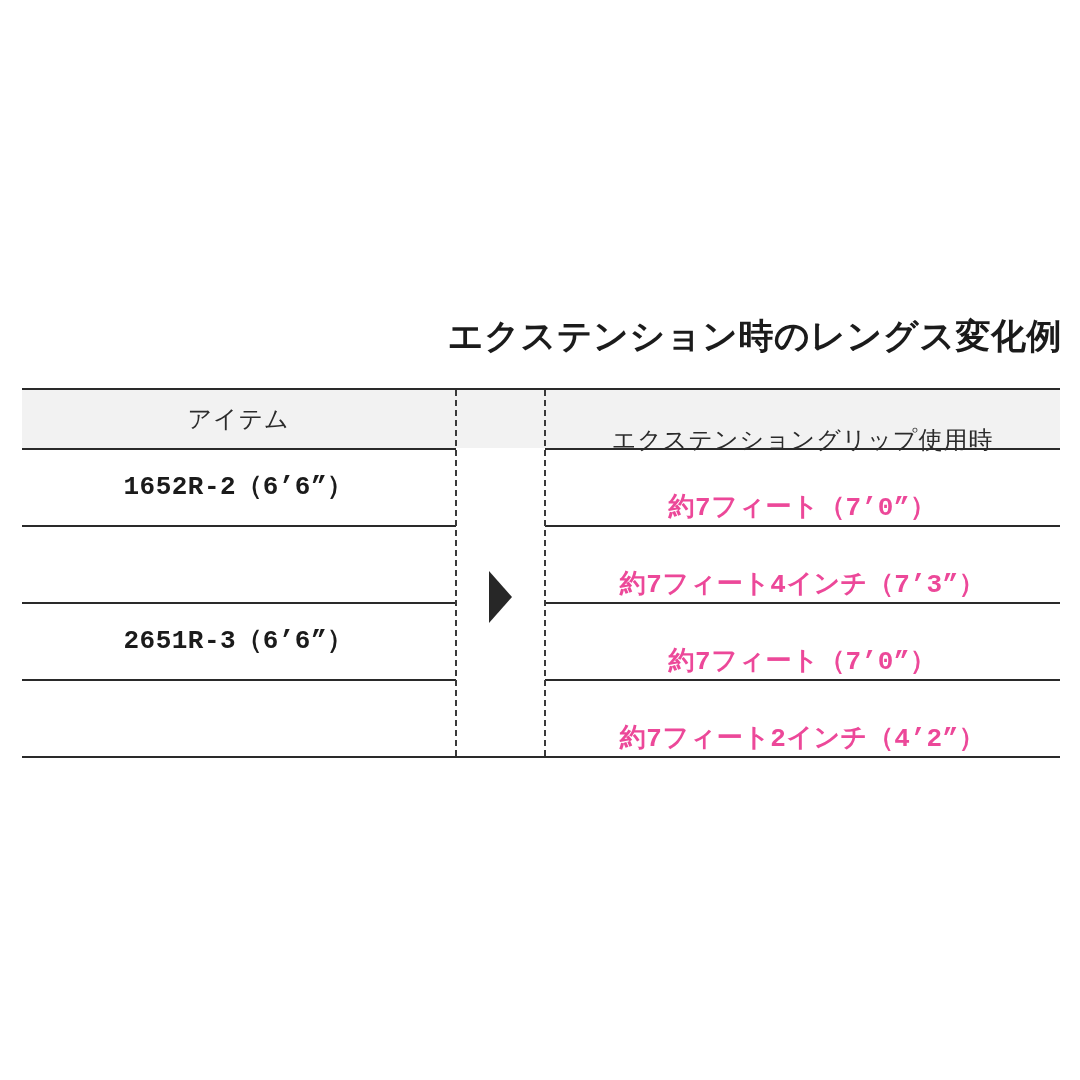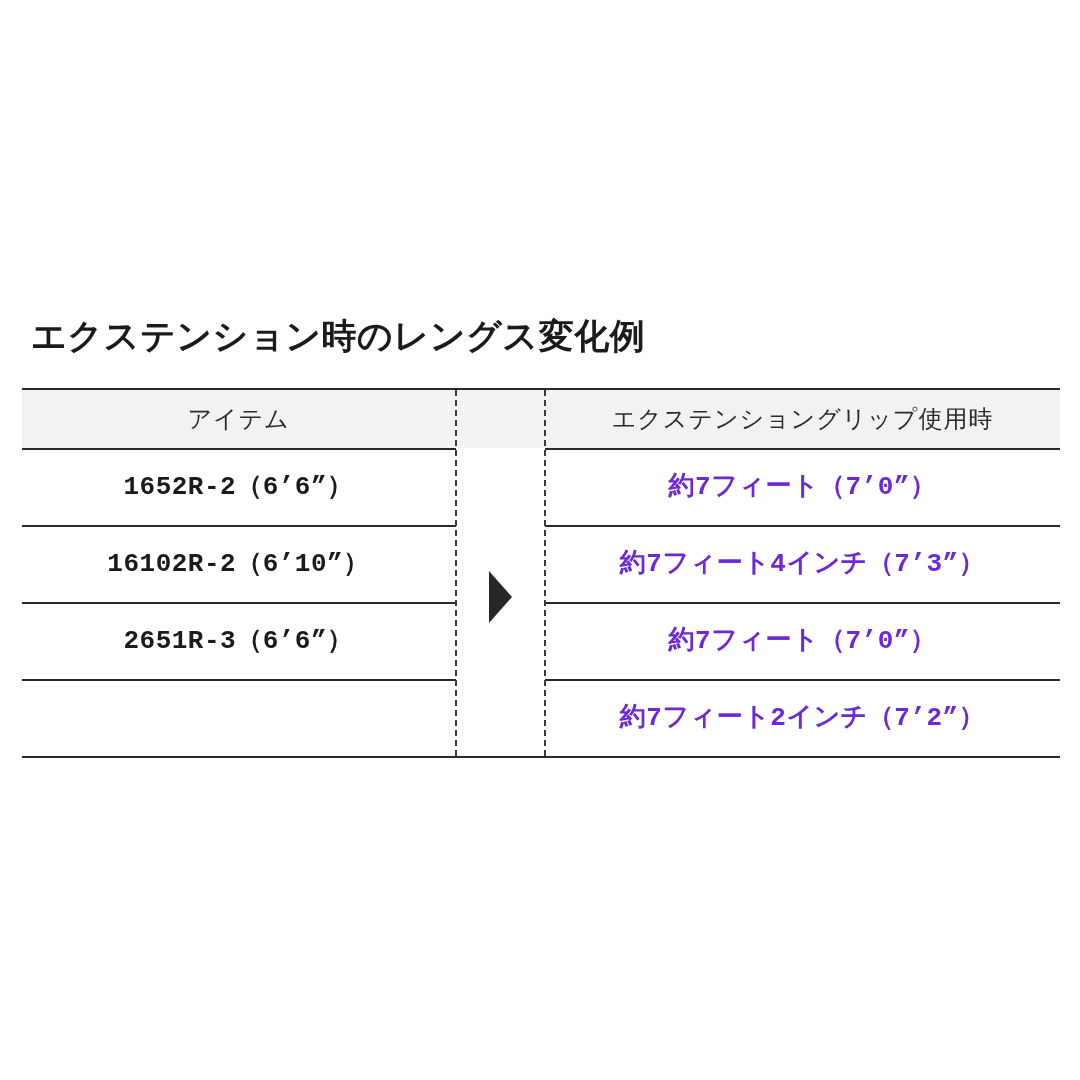--- a/index.html
+++ b/index.html
@@ -22,30 +22,31 @@
     left: 0;
     top: 0;
     width: 1080px;
     height: 1080px;
     background: #ffffff;
   }
 
   
   #spec-title {
     position: absolute;
-    left: 31px;
+    left: 22px;
     top: 313px;
     width: 1040px;
     height: 46px;
     line-height: 46px;
     font-size: 35px;
     font-weight: bold;
     color: #1b1b1b;
     letter-spacing: 0.5px;
     white-space: nowrap;
+    text-align: right;
   }
 
   
   #spec-table {
     position: absolute;
     left: 22px;
     top: 388px;
     width: 1038px;
     height: 370px;
   }
@@ -93,39 +94,39 @@
   .cell {
     position: absolute;
     display: flex;
     align-items: center;
     justify-content: center;
     text-align: center;
     white-space: nowrap;
     font-family: Liberation Mono, monospace;
   }
   .col-item   { left: 0;   width: 433px; }
-  .col-result { left: 523px; width: 515px; }
+  .col-result { left: 523px; width: 515px; margin-top: 21px; }
 
   .head-cell {
     top: 2px;
     height: 58px;
     font-size: 24px;
     font-weight: normal;
     color: #2b2b2b;
     letter-spacing: 1px;
   }
 
   .body-cell {
     height: 71px;
     font-size: 26px;
     font-weight: bold;
     letter-spacing: 0.5px;
   }
   .body-cell.col-item   { color: #1b1b1b; }
-  .body-cell.col-result { color: #6d28d9; }
+  .body-cell.col-result { color: #ec4899; }
 
   .row-0 { top: 62px; }
   .row-1 { top: 139px; }
   .row-2 { top: 216px; }
   .row-3 { top: 293px; }
 
   
   #arrow-marker {
     position: absolute;
     left: 467px;
@@ -163,22 +164,21 @@
     <div class="vdash" id="vdash-b"></div>
 
     <div id="arrow-marker"></div>
 
     <div class="cell head-cell col-item">アイテム</div>
     <div class="cell head-cell col-result">エクステンショングリップ使用時</div>
 
     <div class="cell body-cell col-item row-0">1652R-2（6’6”）</div>
     <div class="cell body-cell col-result row-0">約7フィート（7’0”）</div>
 
-    <div class="cell body-cell col-item row-1">16102R-2（6’10”）</div>
     <div class="cell body-cell col-result row-1">約7フィート4インチ（7’3”）</div>
 
     <div class="cell body-cell col-item row-2">2651R-3（6’6”）</div>
     <div class="cell body-cell col-result row-2">約7フィート（7’0”）</div>
 
-    <div class="cell body-cell col-result row-3">約7フィート2インチ（7’2”）</div>
+    <div class="cell body-cell col-result row-3">約7フィート2インチ（4’2”）</div>
 
   </div>
 </div>
 
 </body></html>

